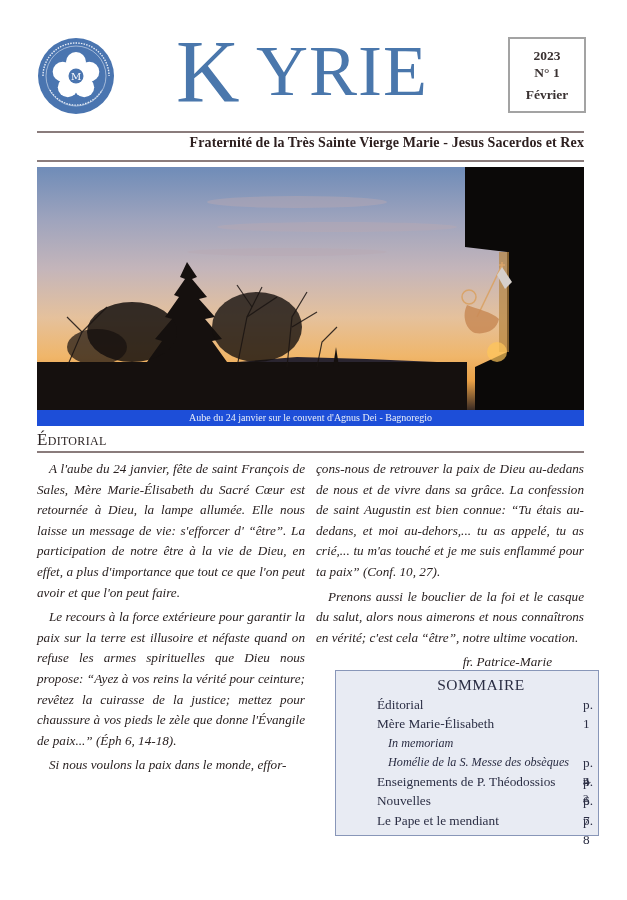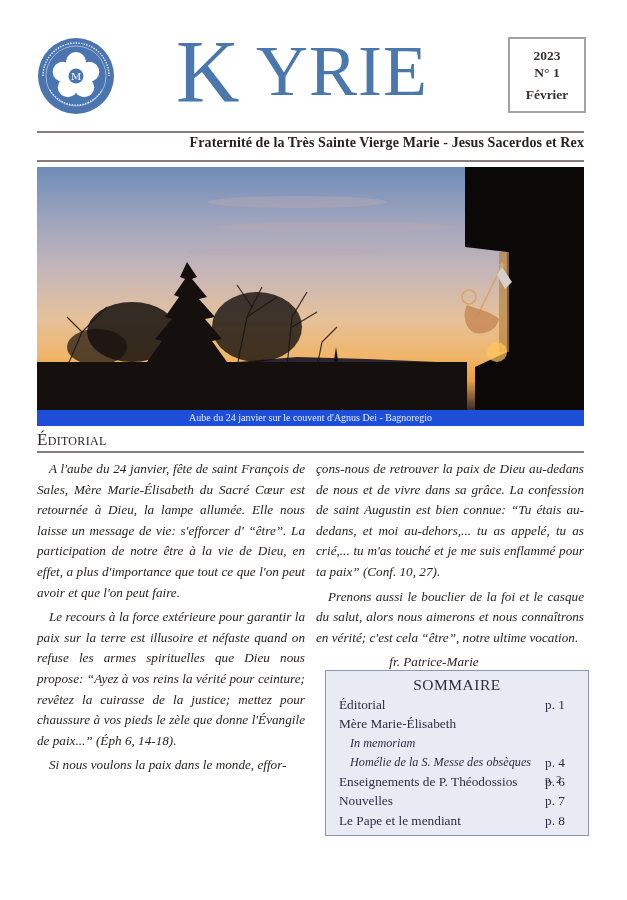--- a/index.html
+++ b/index.html
@@ -30,24 +30,24 @@
 
   
   .ed-head { position: absolute; left: 37px; top: 430px; font-size: 17px; color: #2d2525; letter-spacing: 0.3px; font-variant: small-caps; }
   .rule.r3 { top: 451px; height: 2px; }
 
   .col { position: absolute; top: 459px; width: 268px; font-style: italic; font-size: 13.2px; line-height: 20.6px; text-align: justify; color: #2a2222; hyphens: manual; }
   .col.left { left: 37px; }
   .col.right { left: 316px; width: 268px; }
   .col p { margin: 0 0 4px 0; text-indent: 12px; }
   .col p.noindent { text-indent: 0; }
-  .sign { text-align: center; padding-right: 32px; margin-top: 2px; }
+  .sign { text-align: right; padding-right: 32px; margin-top: 2px; }
 
   
-  .toc { position: absolute; left: 325px; top: 670px; width: 264px; height: 166px; background: #e8ebf3; border: 1px solid #8896b8; box-sizing: border-box; color: #2b2e44; font-size: 13.3px; }
+  .toc { position: absolute; left: 335px; top: 670px; width: 264px; height: 166px; background: #e8ebf3; border: 1px solid #8896b8; box-sizing: border-box; color: #2b2e44; font-size: 13.3px; padding-left: 28px; }
   .toc-title { text-align: center; font-size: 15.5px; letter-spacing: 0.5px; margin-top: 4px; line-height: 20px; }
   .toc-row { position: relative; height: 19.3px; line-height: 19.3px; padding-left: 13px; }
   .toc-row.sub { padding-left: 24px; font-style: italic; font-size: 12.2px; }
   .toc-row .pg { position: absolute; left: 219px; top: 0; }
   .toc-row .lbl { white-space: nowrap; }
 </style>
 </head>
 <body>
 
 <div class="logo">

